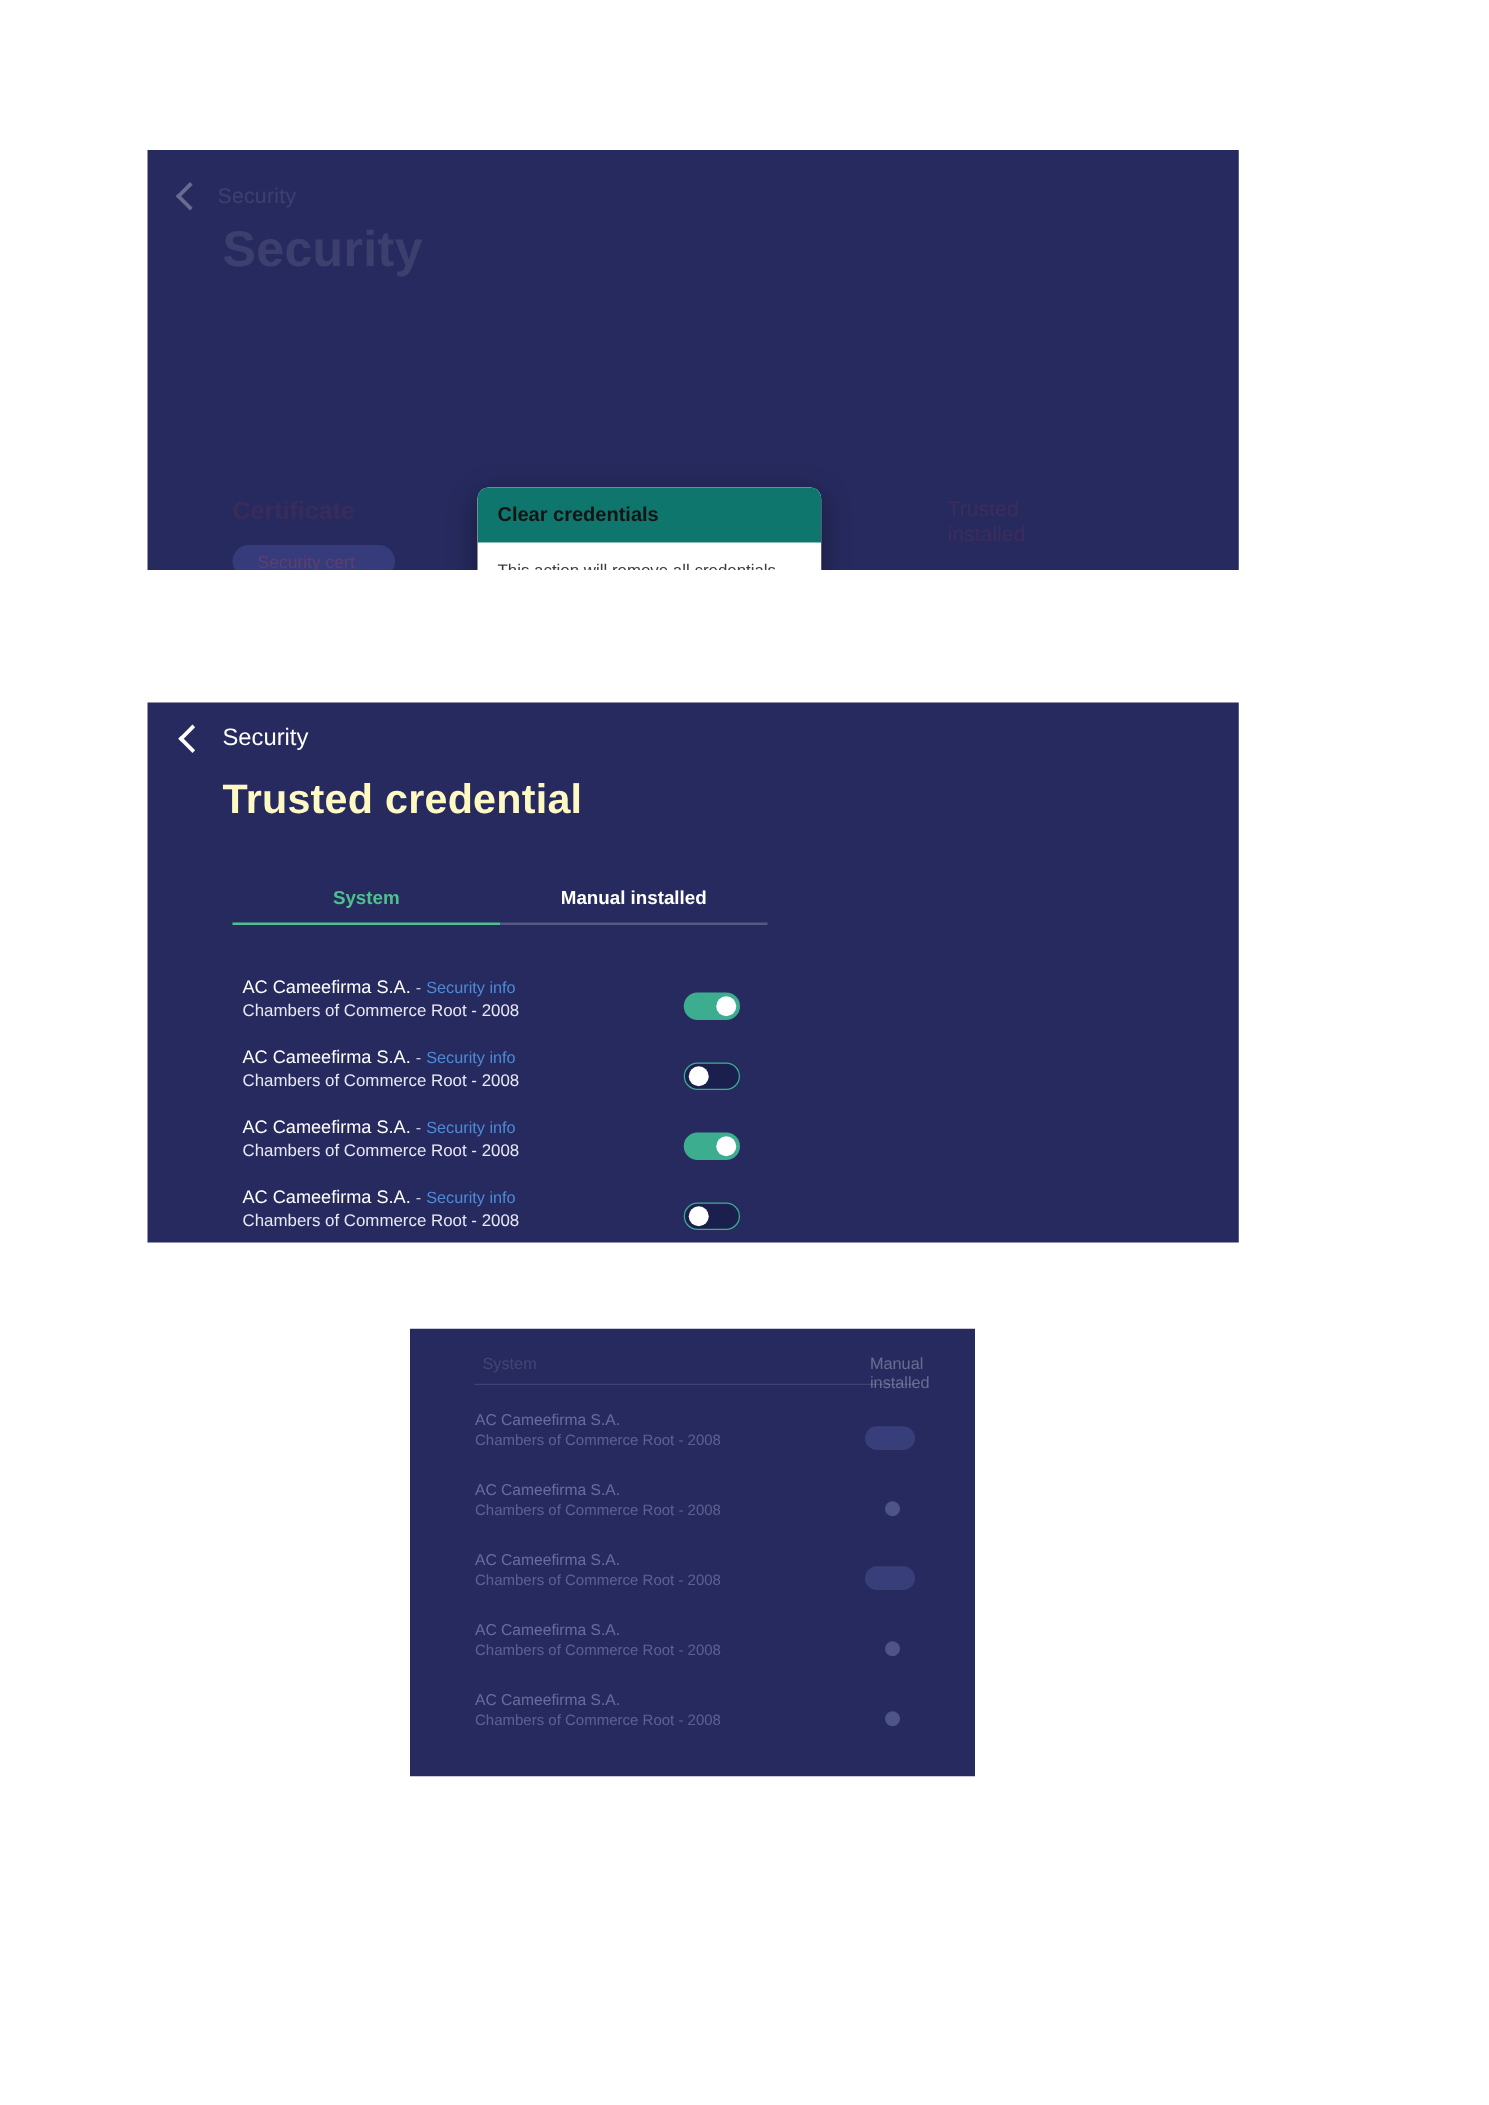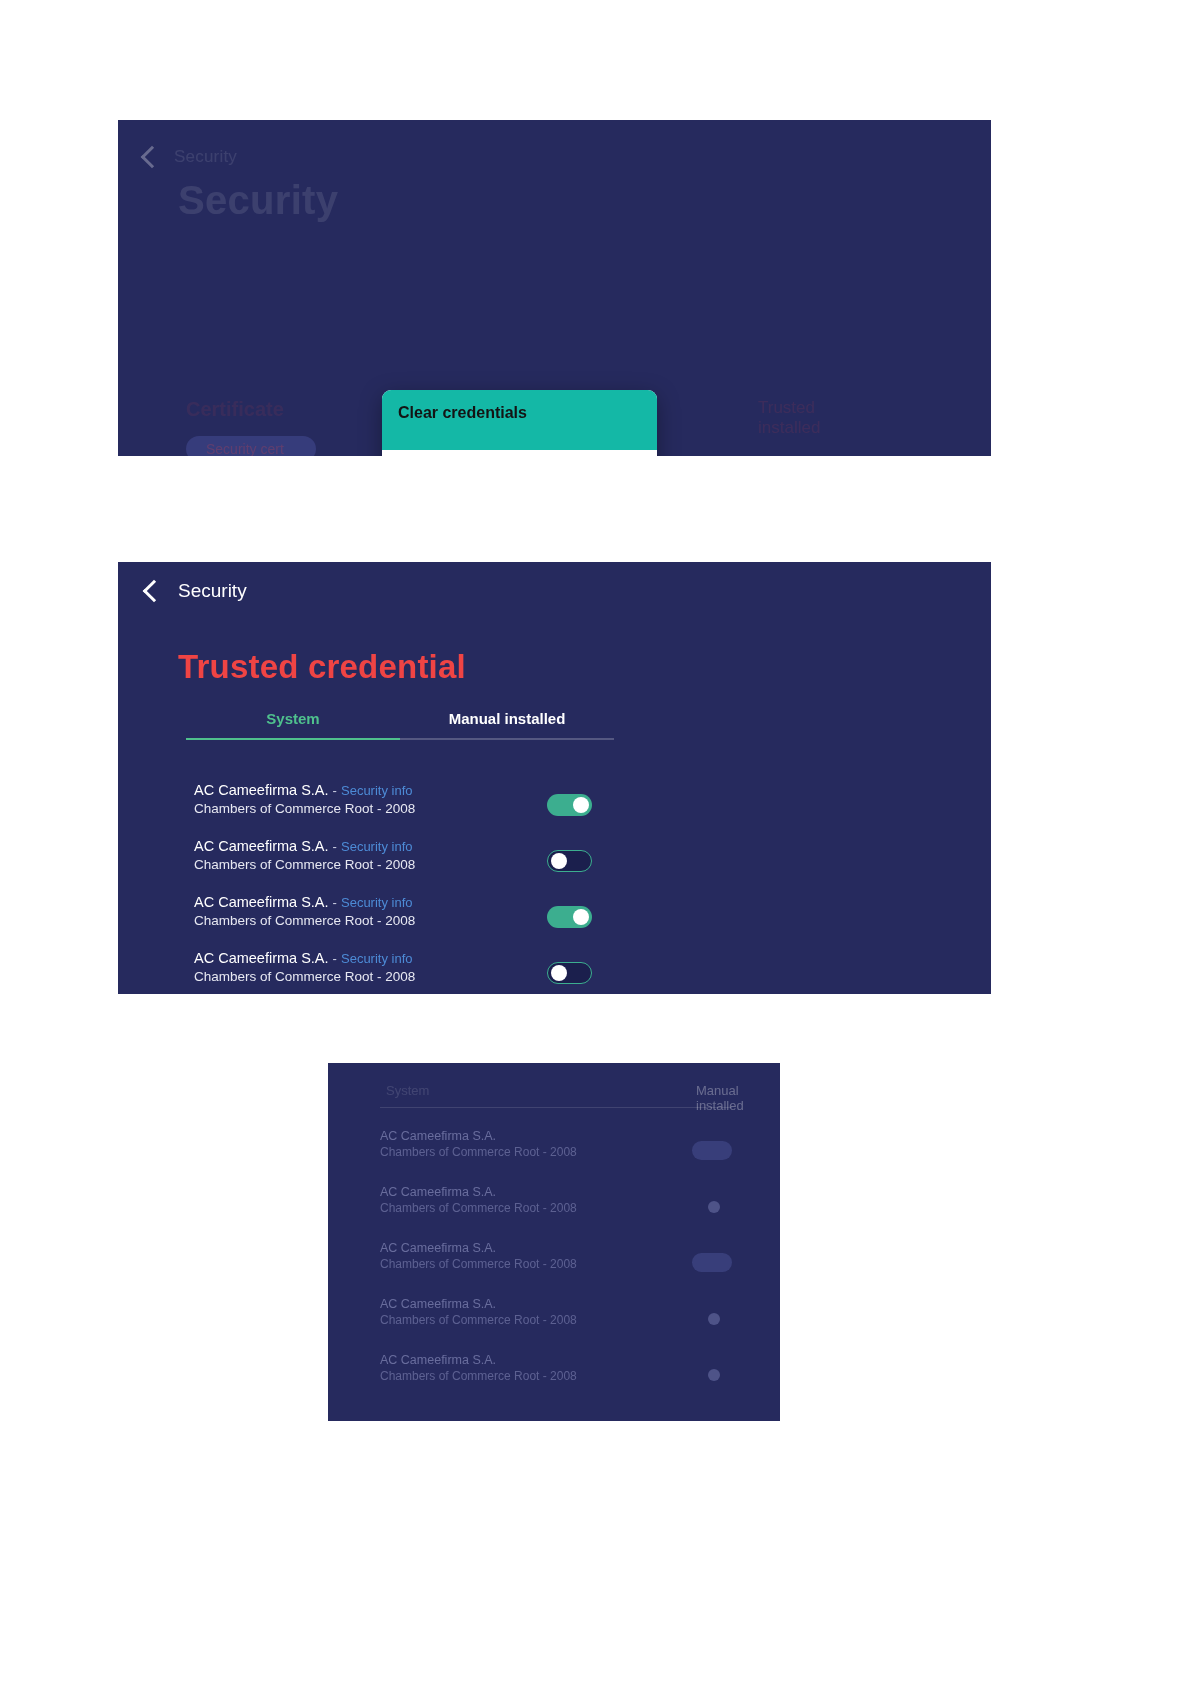--- a/index.html
+++ b/index.html
@@ -66,22 +66,22 @@
 
   
   .dialog {
     position: absolute;
     background: #ffffff;
     border-radius: 9px;
     box-shadow: 0 6px 22px rgba(0,0,0,.35);
     overflow: hidden;
   }
   .dialog-head {
-    background: #14b8a6;
-    padding: 14px 16px 28px 16px;
+    background: #0f766e;
+    padding: 14px 16px 12px 16px;
     font-size: 16px; font-weight: bold; color: #141414;
   }
   .dialog-body {
     padding: 14px 16px 10px 16px;
     font-size: 13.5px; line-height: 1.37; color: #3c3c3c;
   }
 
   #dlg-clear {
     left: 264px; top: 270px;
     width: 275px;
@@ -93,23 +93,22 @@
     width: 873px; height: 432px;
   }
   .p2-back {
     position: absolute; left: 28px; top: 18px;
     display: flex; align-items: center; gap: 16px;
     cursor: pointer;
   }
   .p2-back-label { font-size: 19px; color: #ffffff; }
   .p2-title {
     position: absolute; left: 60px; top: 58px;
-    font-size: 33px; font-weight: bold; color: #ef4444;
+    font-size: 33px; font-weight: bold; color: #fef9c3;
     letter-spacing: .2px;
-    margin-top: 28px;
   }
   .tabs {
     position: absolute; left: 68px; top: 148px;
     width: 428px;
     display: flex;
   }
   .tab {
     flex: 1;
     text-align: center;
     padding-bottom: 11px;

